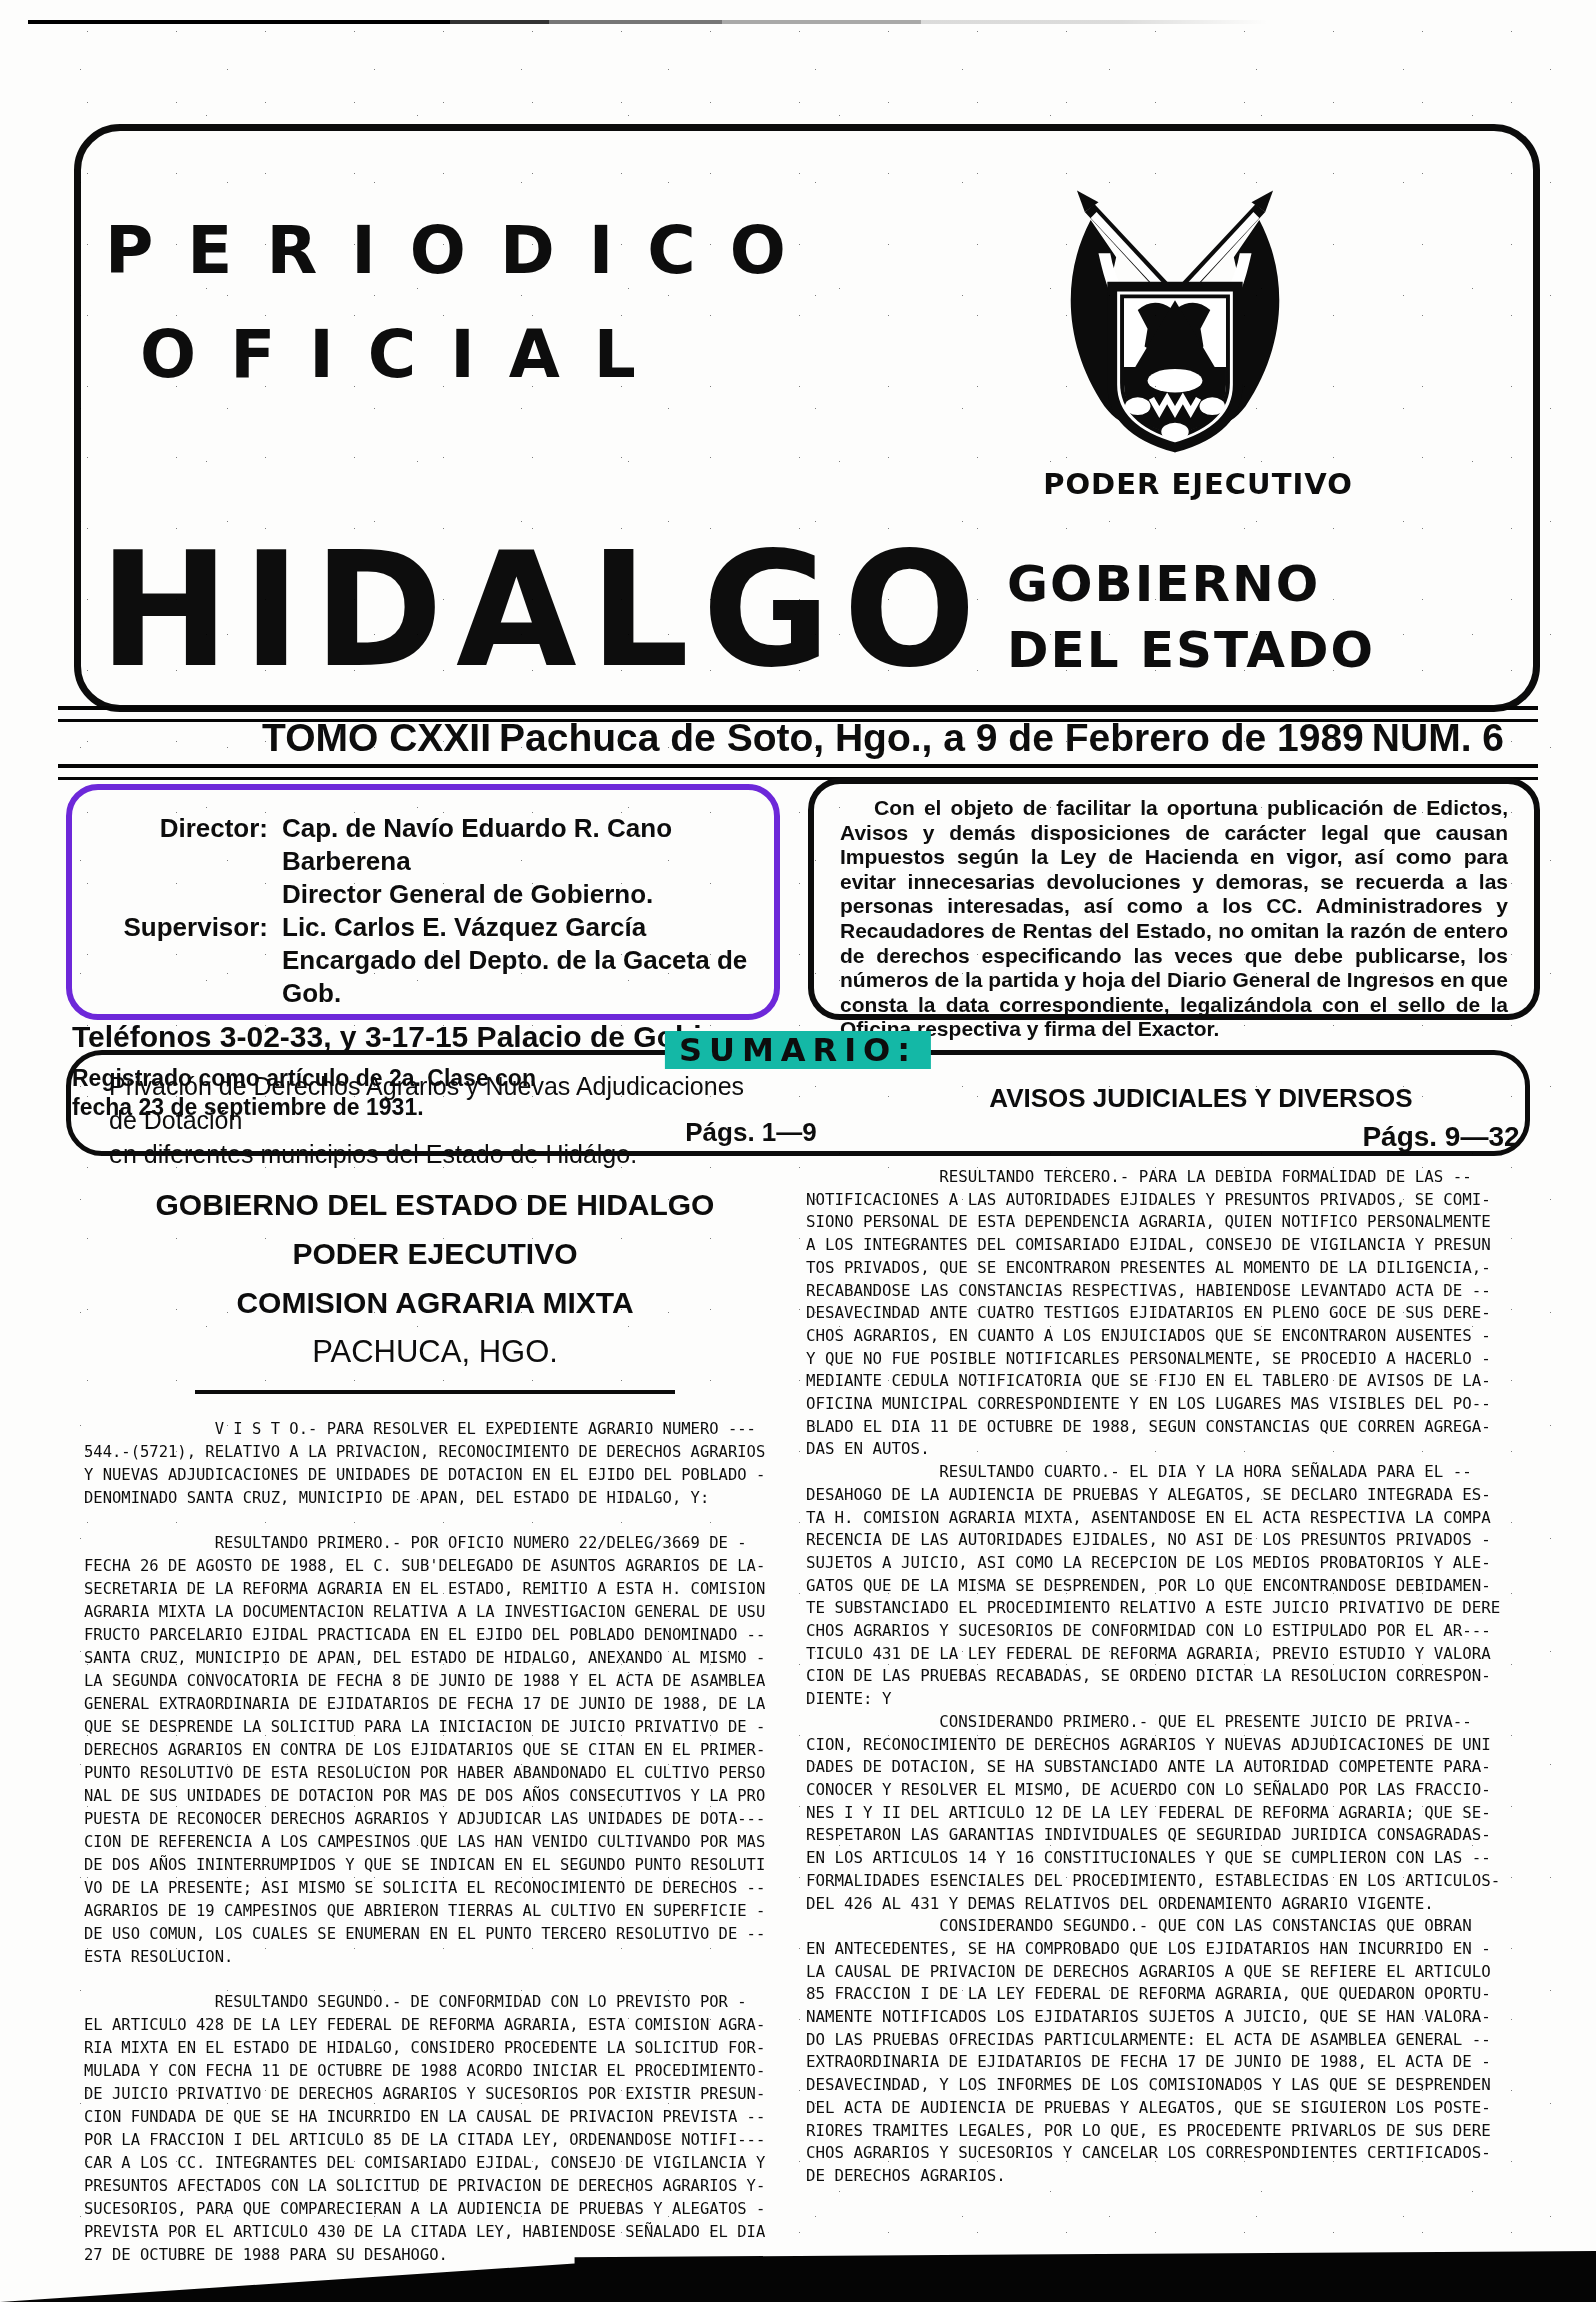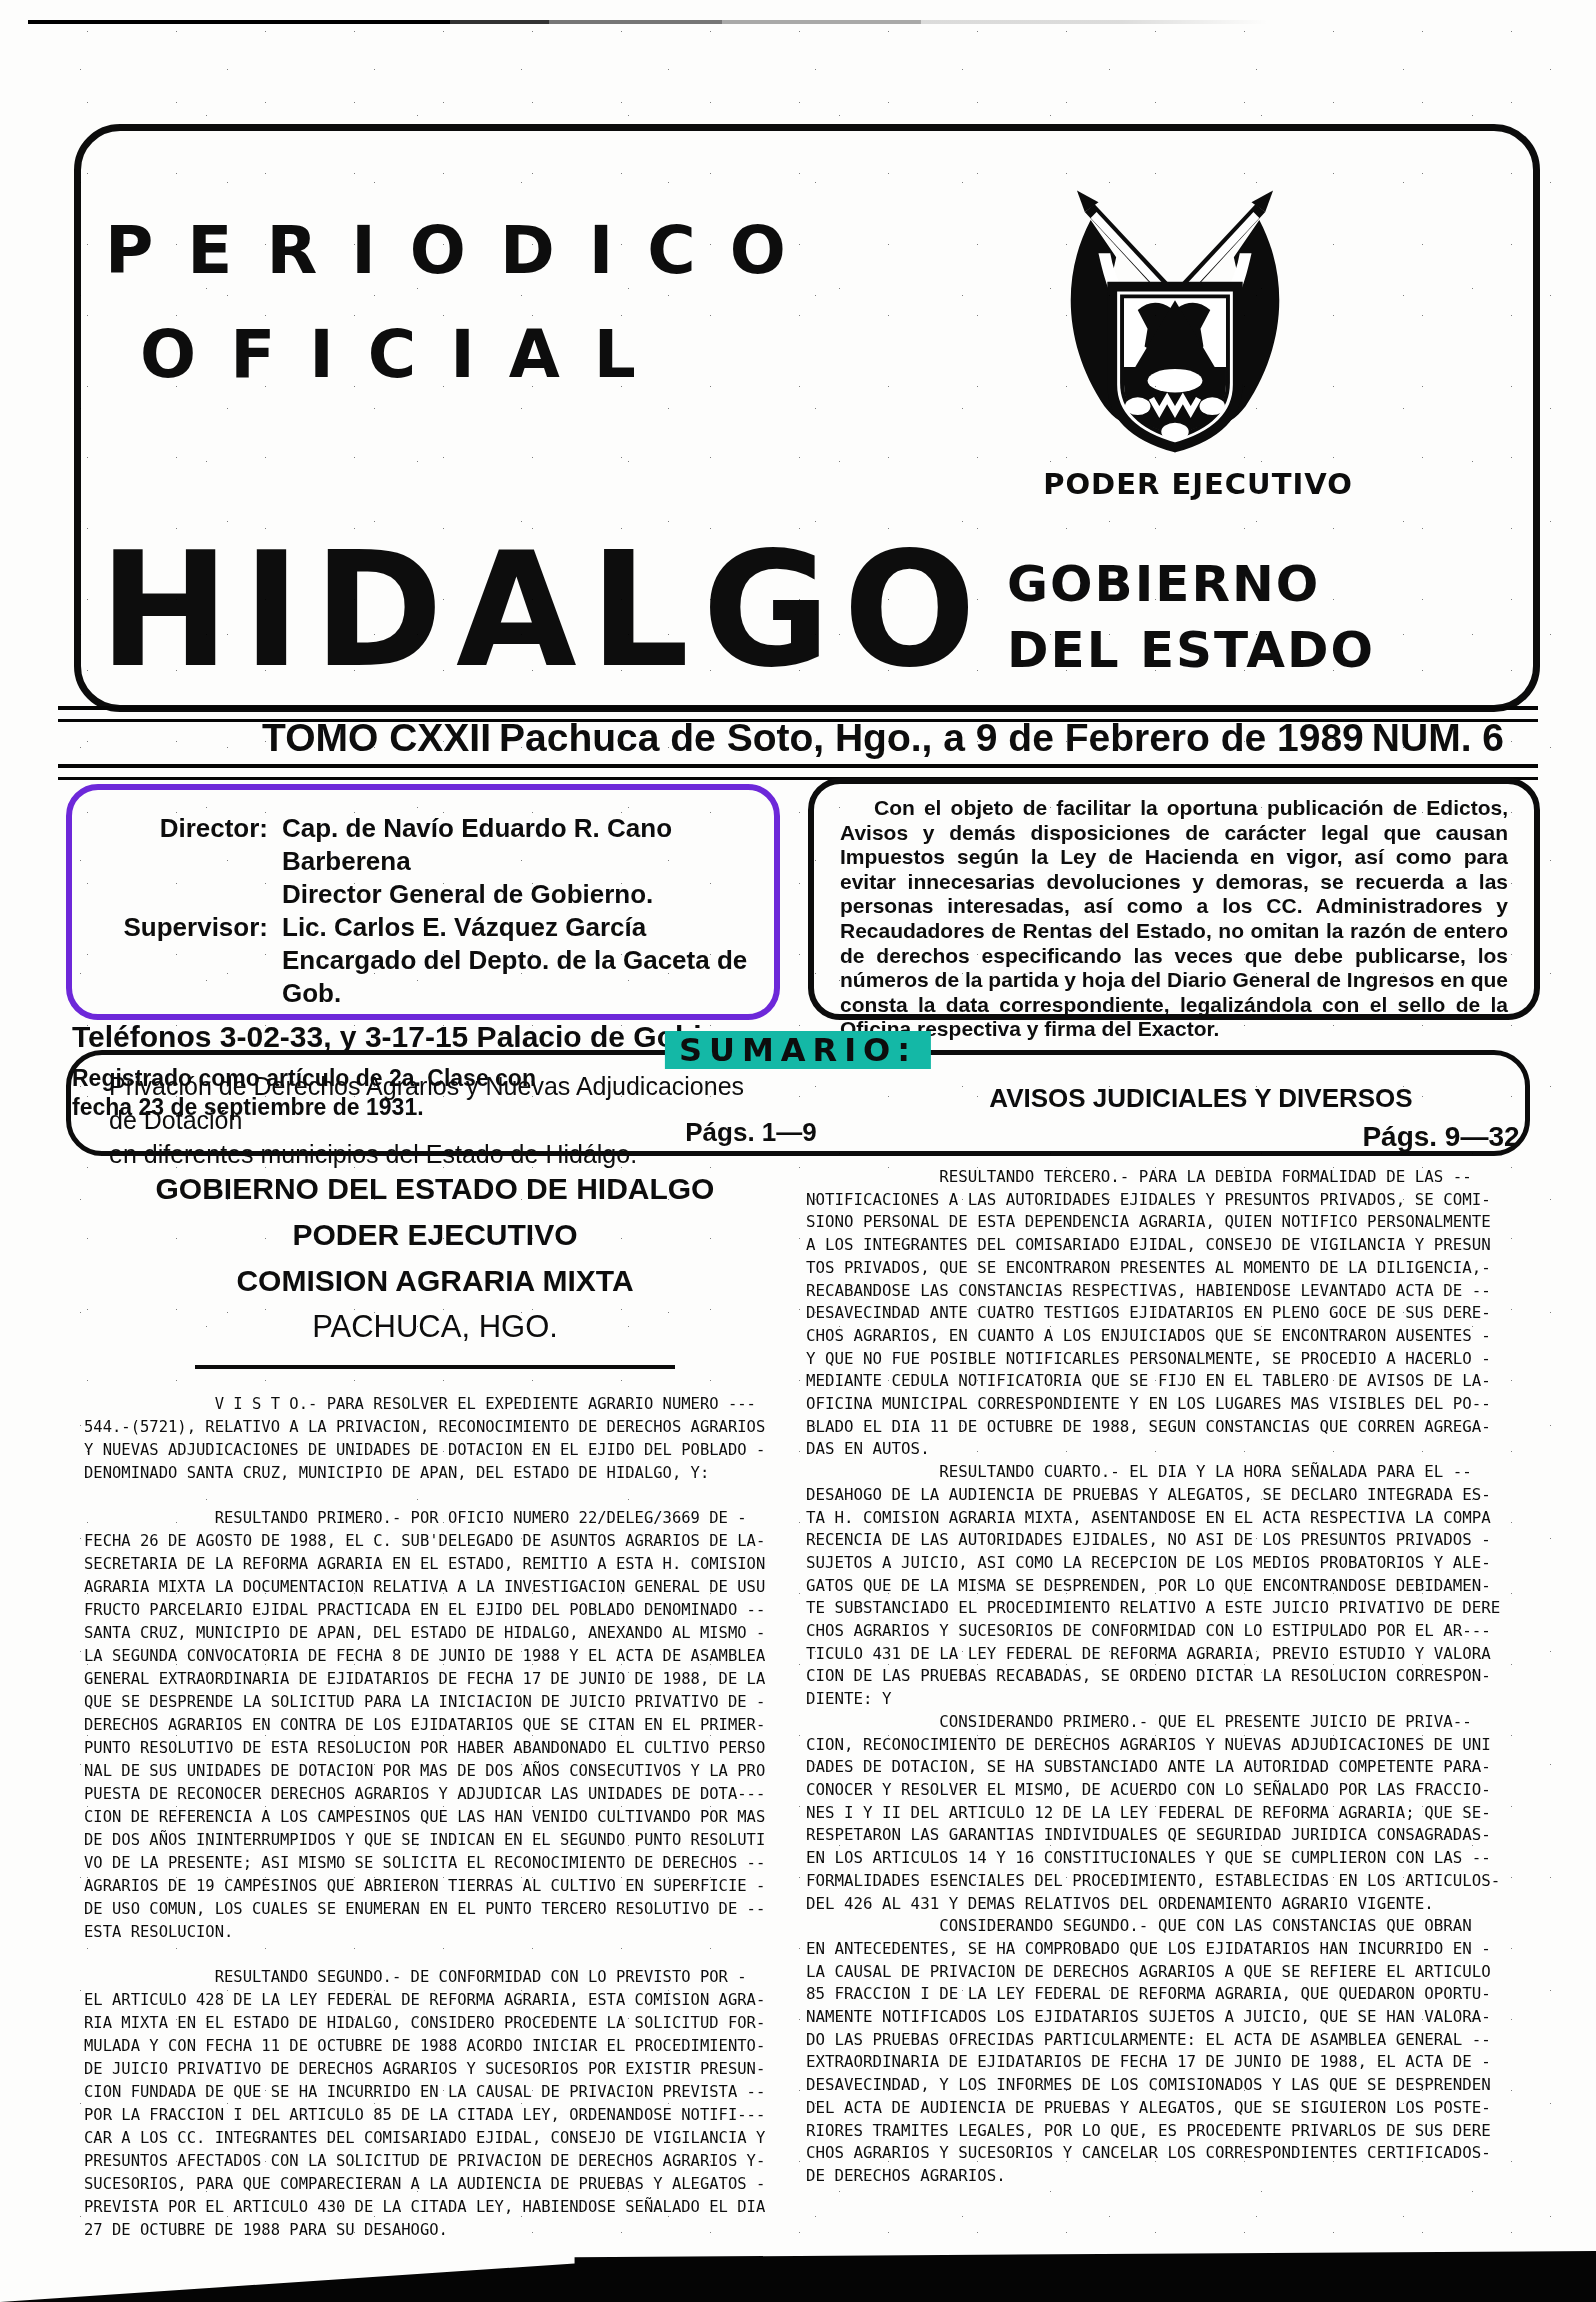--- a/index.html
+++ b/index.html
@@ -90,21 +90,21 @@
     background:#14b8a6;padding:0 14px;
     font-family:"DejaVu Sans",sans-serif;font-weight:bold;font-size:32px;letter-spacing:7px;
   }
   .sum-item-left{position:absolute;left:38px;top:14px;width:650px;font-size:25px;line-height:34px;white-space:pre-line;}
   .sum-pages-left{position:absolute;left:540px;top:62px;width:280px;text-align:center;font-weight:bold;font-size:26px;}
   .sum-item-right{position:absolute;left:890px;top:28px;width:480px;text-align:center;font-weight:bold;font-size:26px;}
   .sum-pages-right{position:absolute;left:1250px;top:66px;width:240px;text-align:center;font-weight:bold;font-size:28px;}
   
   .col-left{position:absolute;left:84px;top:1172px;width:702px;}
   .col-right{position:absolute;left:806px;top:1166px;width:744px;}
-  .art-h{ text-align:center;font-weight:bold;font-size:30px;line-height:33px;margin:0 0 13px 0;}
+  .art-h{ text-align:center;font-weight:bold;font-size:30px;line-height:33px;margin:16px 0 13px 0;}
   .art-h.plain{font-weight:normal;font-size:31px;}
   .art-rule{width:480px;height:4px;background:#0c0c0c;margin:22px auto 24px auto;}
   pre.typewriter{
     margin:0 0 22px 0;
     font-family:"DejaVu Sans Mono","Liberation Mono",monospace;
     font-size:15.5px;line-height:23px;white-space:pre;
   }
   .col-right pre.typewriter{margin:0;font-size:15.8px;line-height:22.7px;}
 </style>
 </head>

